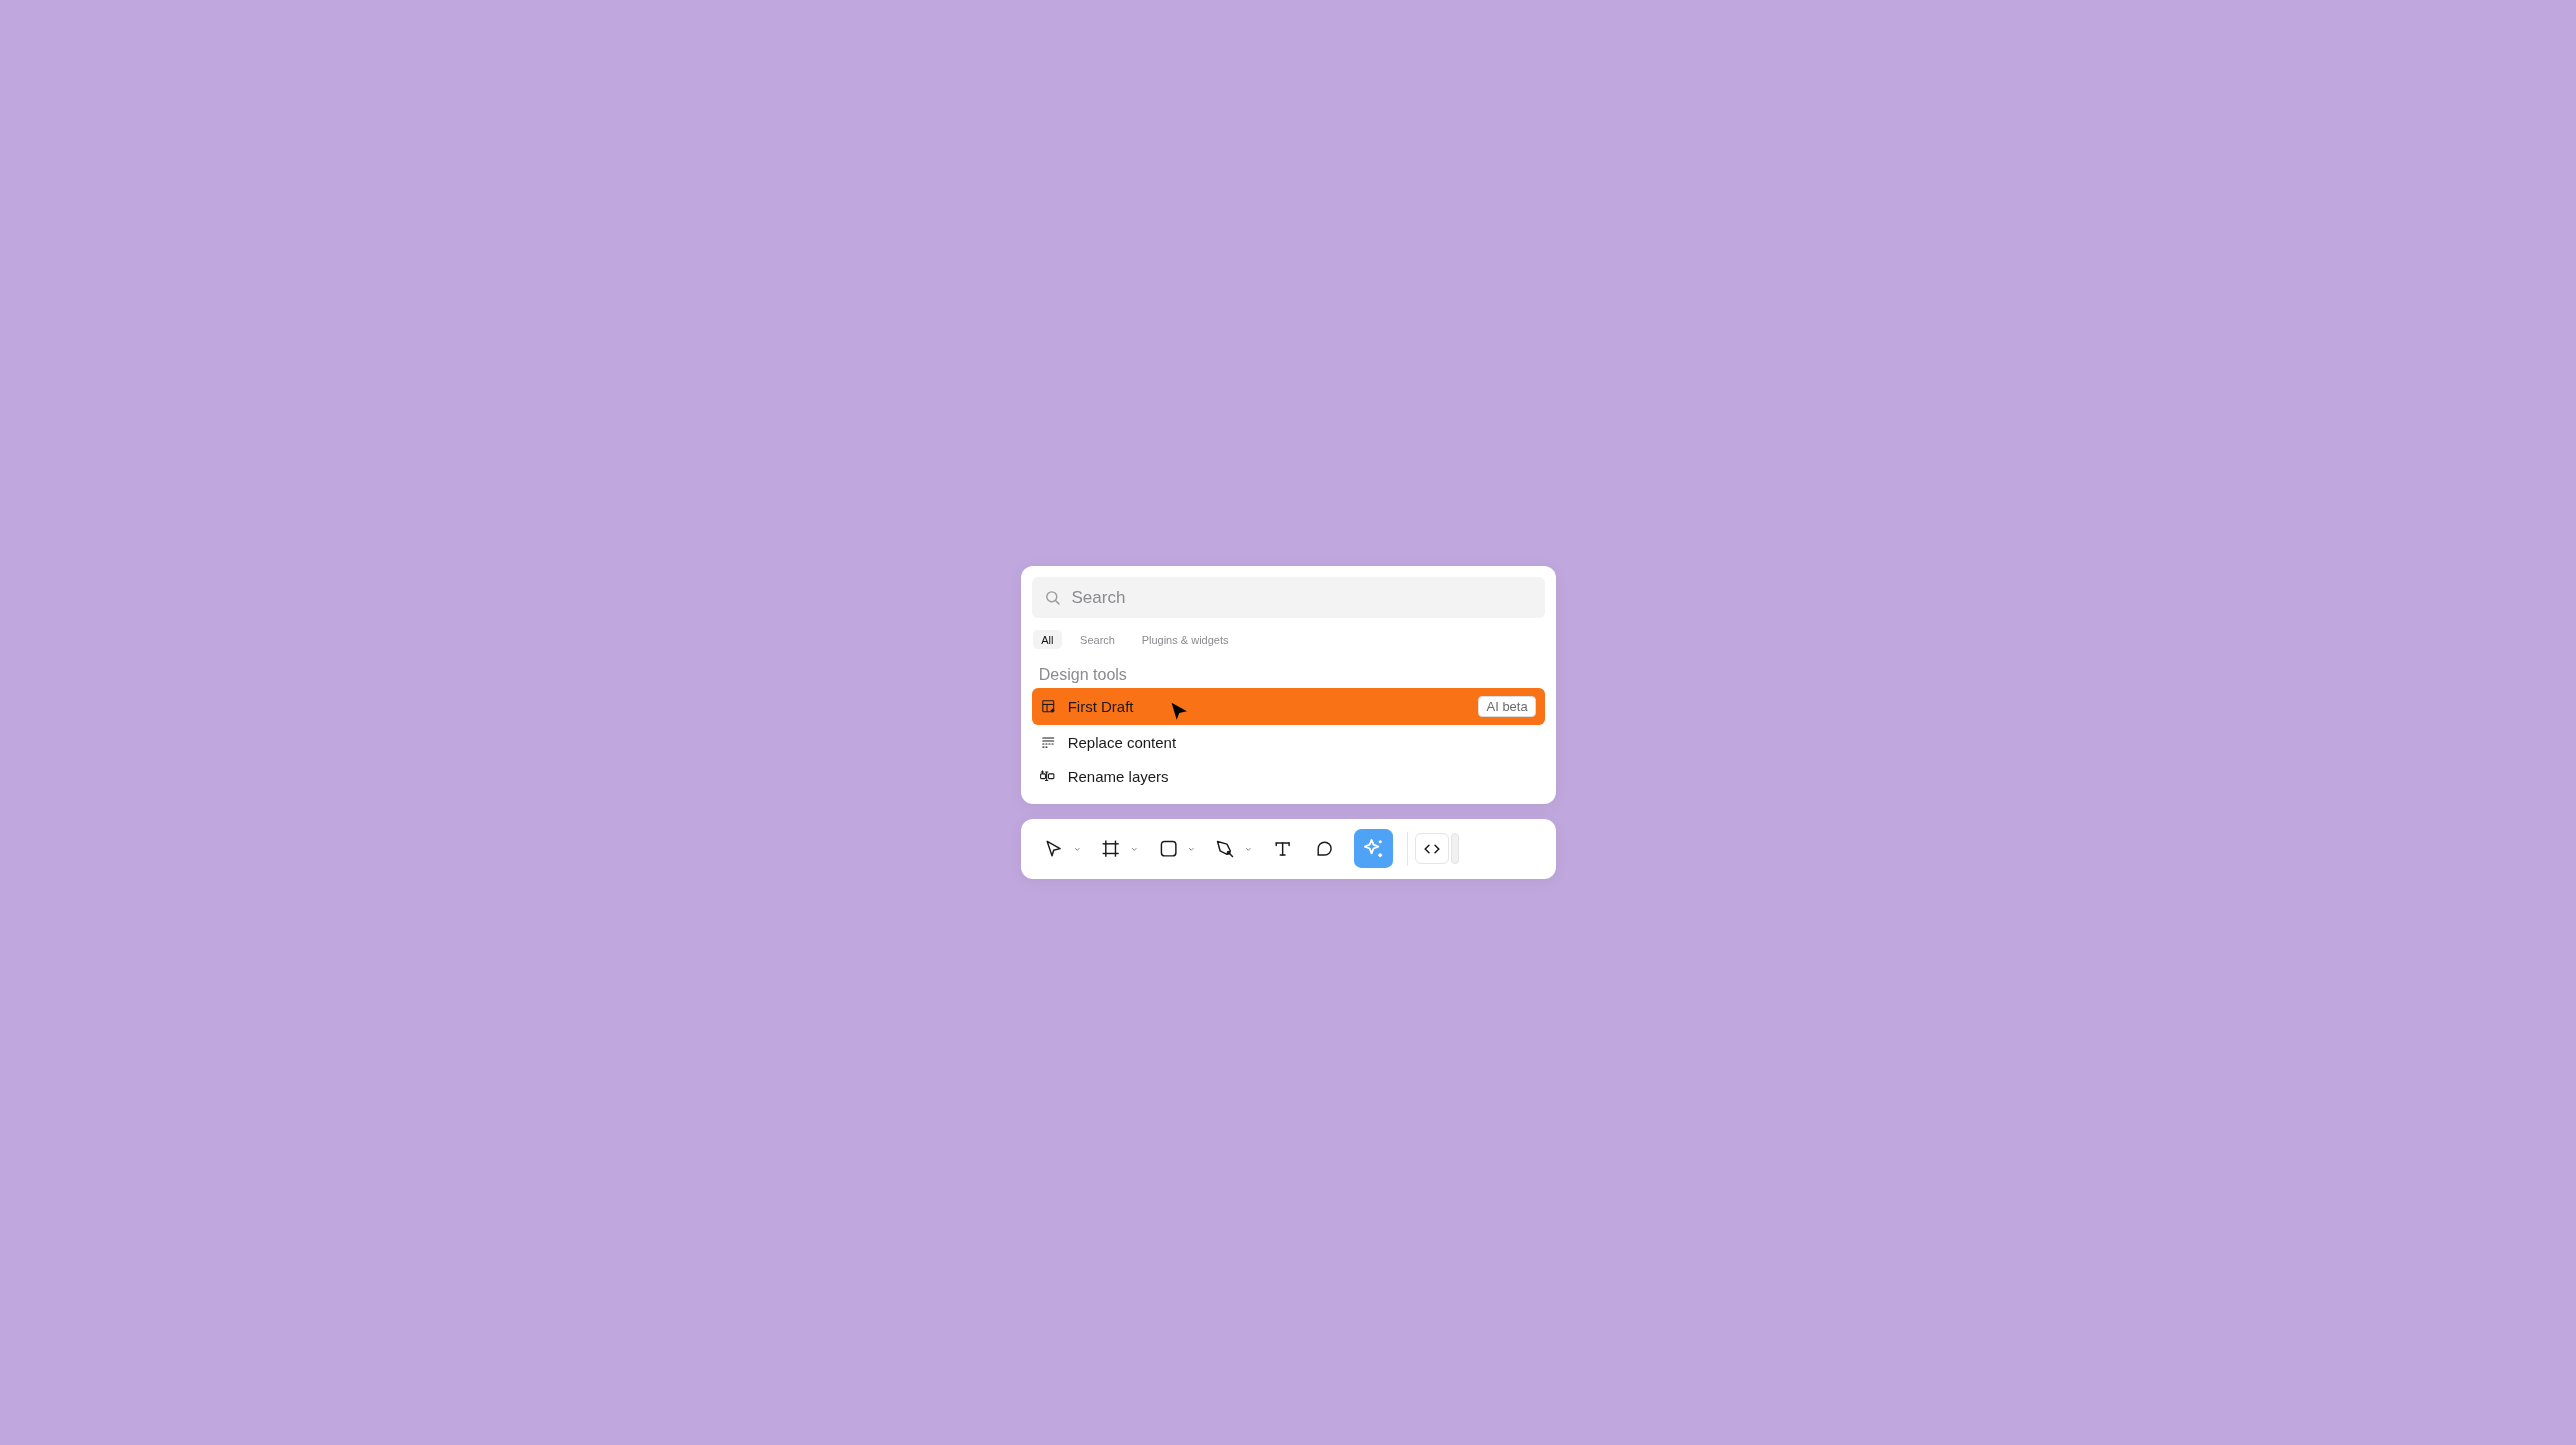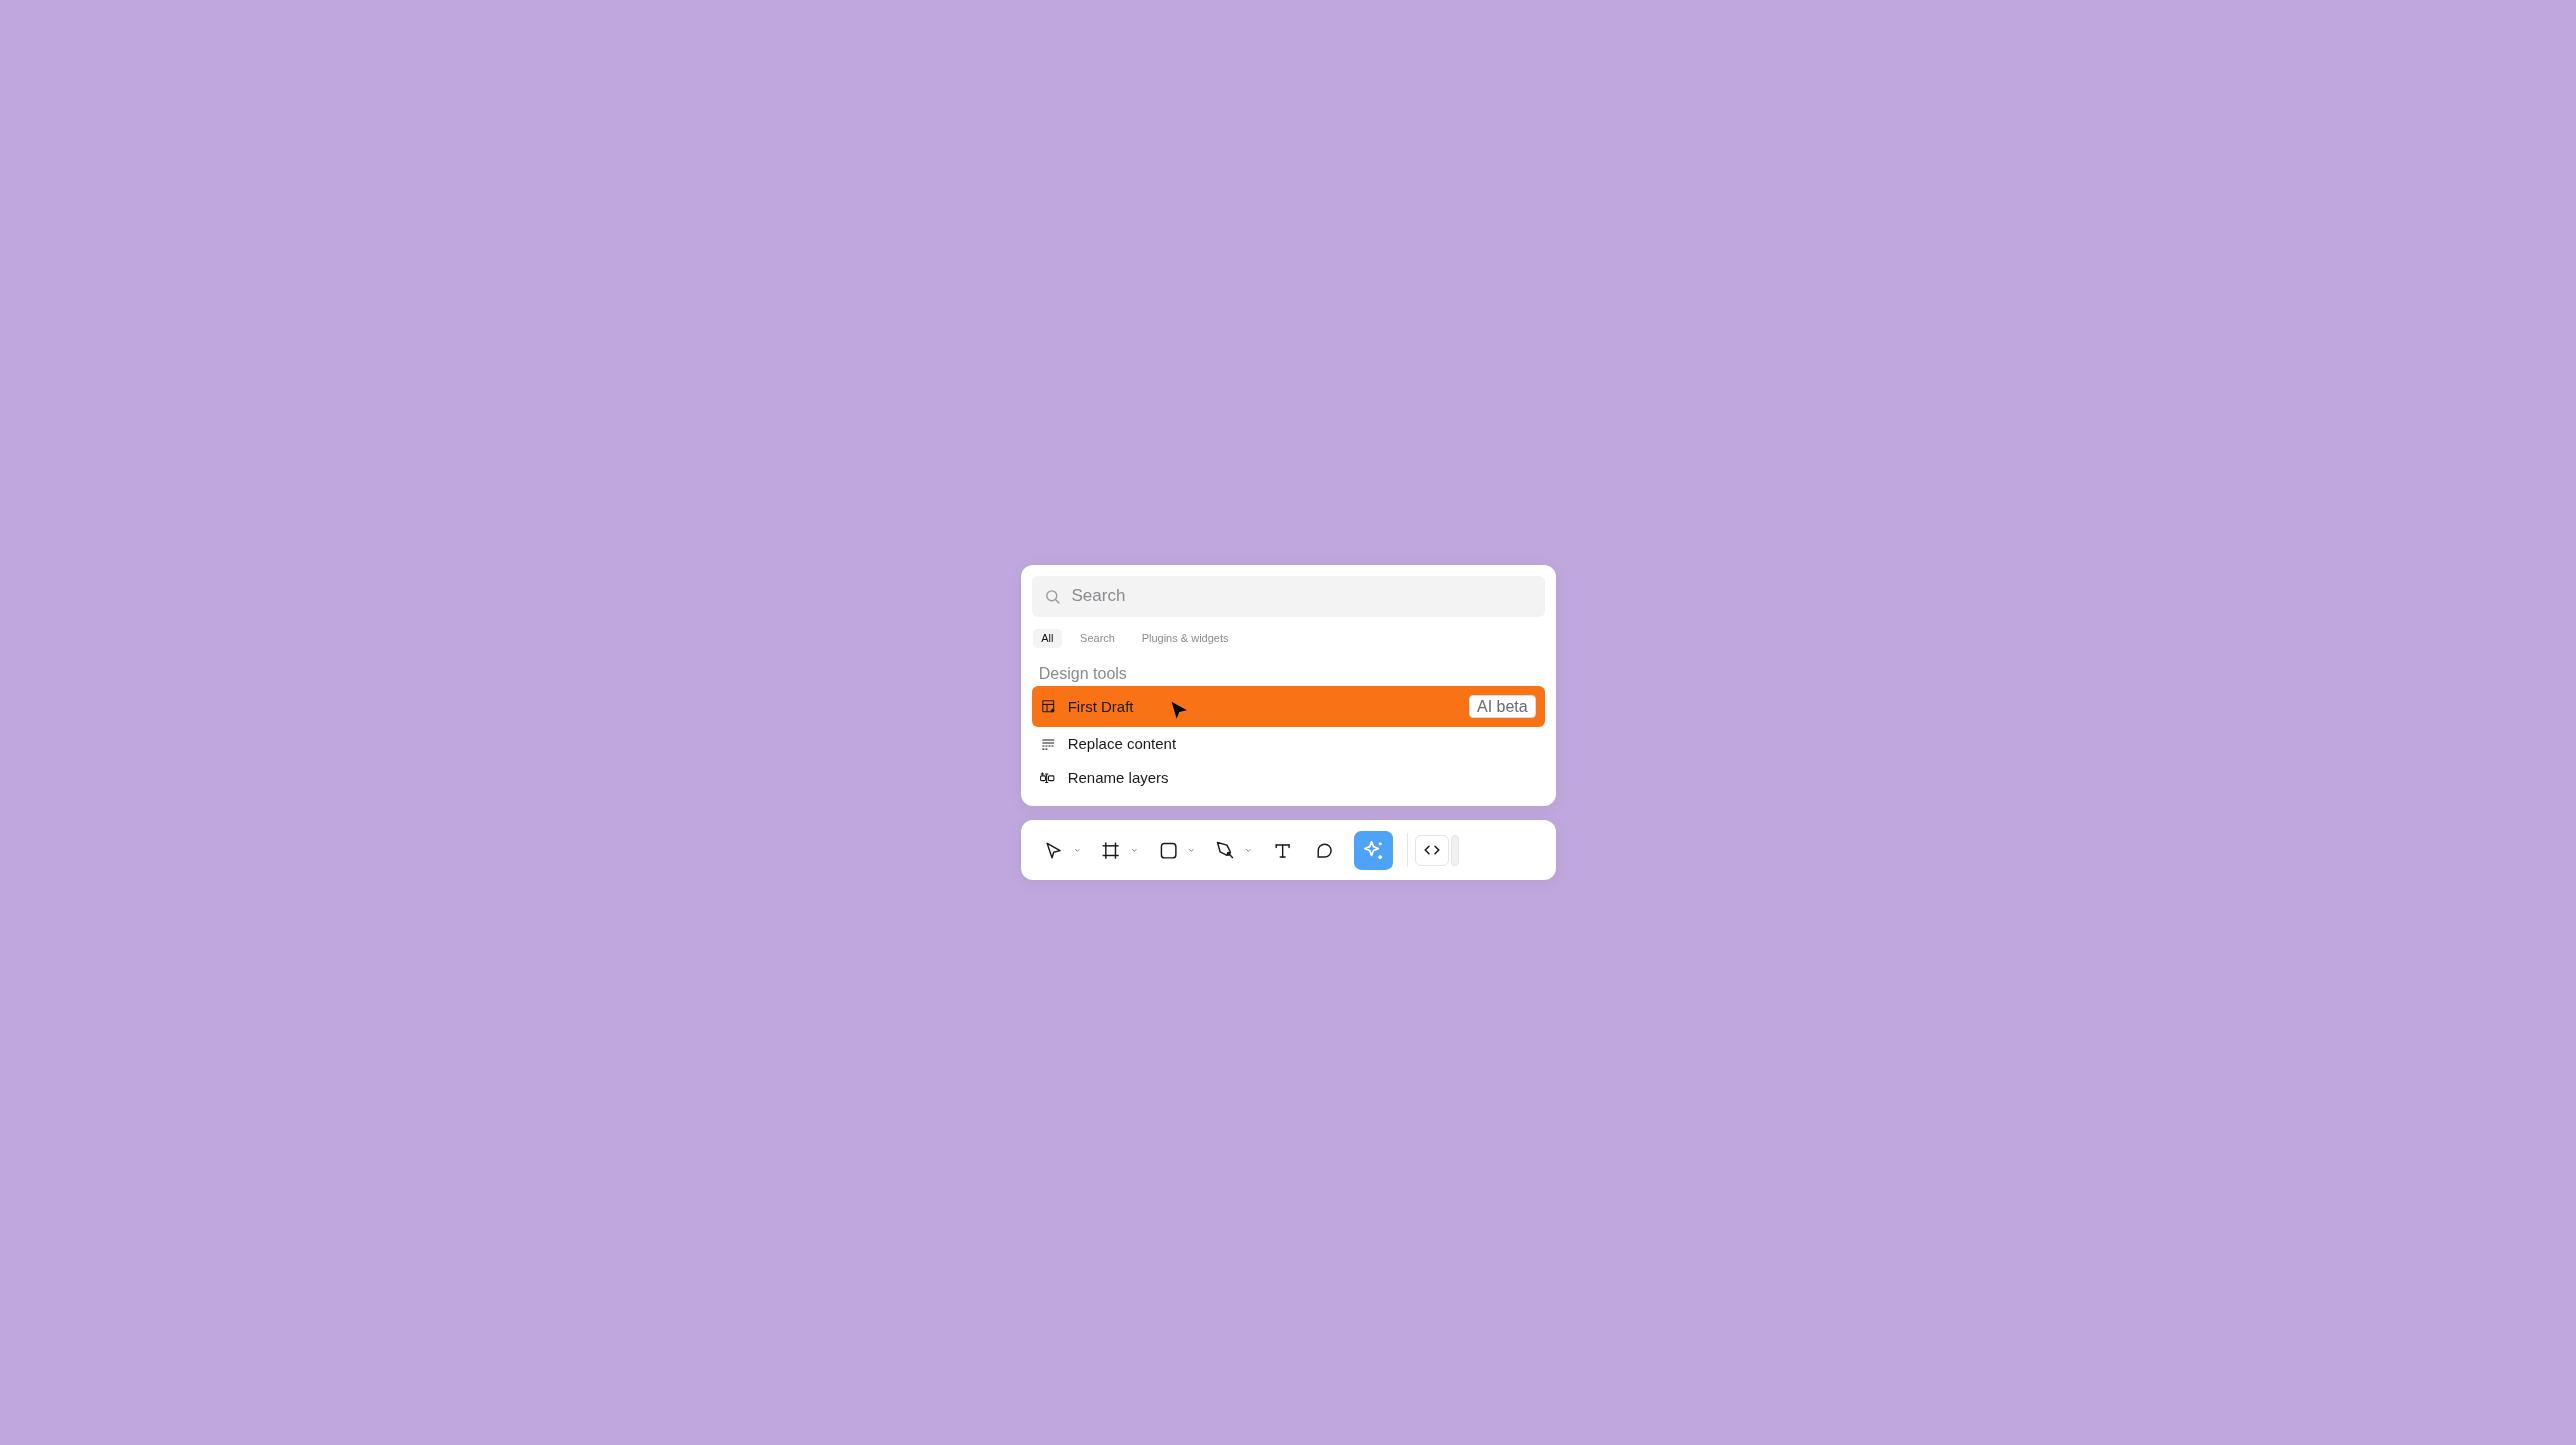--- a/index.html
+++ b/index.html
@@ -89,21 +89,21 @@
     .item-label {
       font-size: 15px;
       color: #1a1a1a;
     }
     .badge {
       margin-left: auto;
       border: 0.6px solid #dcdcdf;
       background: #fff;
       border-radius: 4.2px;
       padding: 1.8px 7.3px;
-      font-size: 16px;
+      font-size: 13px;
       color: #6b6b70;
     }
     .cursor-pointer {
       position: absolute;
       left: 137px;
       top: 13.3px;
       pointer-events: none;
     }
     .toolbar {
       background: #fff;

